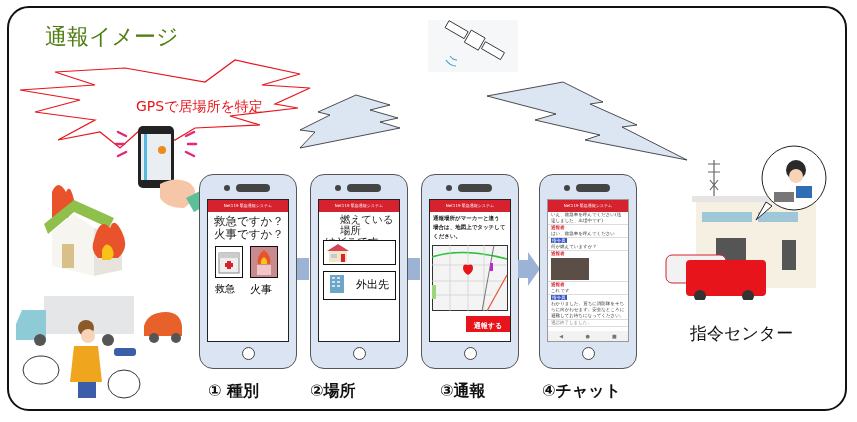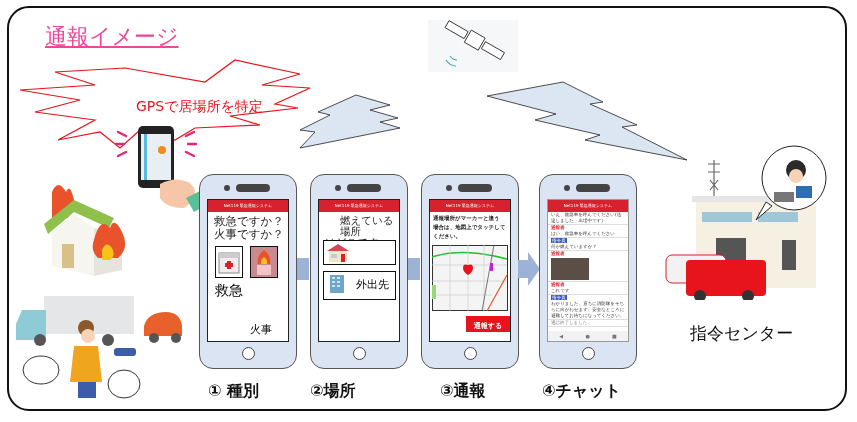--- a/index.html
+++ b/index.html
@@ -1,31 +1,31 @@
 <!DOCTYPE html>
 <html><head>
 <meta charset="utf-8">
 <style>
   html, body { margin:0; padding:0; background:#fff; }
   body { width:857px; height:422px; position:relative; overflow:hidden;
          font-family:"DejaVu Sans", sans-serif; }
   .frame { position:absolute; left:7px; top:6px; width:840px; height:405px;
            border:2.5px solid #111; border-radius:22px; box-sizing:border-box; }
-  .title { position:absolute; left:45px; top:22px; font-size:22px; color:#ec4899;text-decoration:underline; }
+  .title { position:absolute; left:45px; top:22px; font-size:22px; color:#4d7c0f; }
   .abs { position:absolute; }
   .phone { position:absolute; width:98px; height:195px; background:#dbe4f2;
            border:1.5px solid #555; border-radius:14px; box-sizing:border-box; }
   .phone .cam { position:absolute; top:10px; left:24px; width:6px; height:6px; border-radius:50%; background:#444; }
   .phone .spk { position:absolute; top:9px; left:36px; width:34px; height:8px; border-radius:5px; background:#444; }
   .phone .screen { position:absolute; top:24px; left:7px; width:82px; height:143px; background:#fff;
                    border:1.2px solid #222; box-sizing:border-box; overflow:hidden; }
   .phone .home { position:absolute; bottom:8px; left:42px; width:11px; height:11px; border-radius:50%;
                  border:1.2px solid #444; background:#fff; }
   .hdr { height:12px; background:#d6212e; color:#fff; font-size:4px; text-align:center; line-height:12px; }
-  .q { font-family:Liberation Sans, sans-serif; font-size:11.5px; line-height:13px; padding:3px 3px 0 6px; color:#222; }
+  .q { font-family:Liberation Mono, monospace; font-size:11.5px; line-height:13px; padding:3px 3px 0 6px; color:#222; }
   .step-label { position:absolute; top:381px; font-size:16px; font-weight:bold; color:#111; }
   .connector { position:absolute; background:#9db3d6; }
   .btn-box { position:absolute; border:1.4px solid #111; background:#fff; box-sizing:border-box; }
   .chatline { font-size:4.5px; line-height:6px; padding:0 3px; color:#333; border-bottom:0.5px solid #ddd; }
   .tag-r { color:#d6212e; font-weight:bold; }
   .tag-b { background:#3a55c6; color:#fff; padding:0 1px; }
 </style>
 </head>
 <body>
 
@@ -108,22 +108,22 @@
           <rect x="9" y="16" width="8" height="4" fill="#d6212e"></rect>
       </svg>
     </div>
     <div class="btn-box" style="left:42px;top:46px;width:28px;height:32px;background:#c98a8f;">
       <svg width="26" height="30">
         <path d="M13 3 q8 6 6 14 h-12 q-2 -8 6 -14z" fill="#e8532b"></path>
         <path d="M13 10 q4 3 3 7 h-6 q-1 -4 3 -7z" fill="#f9c21a"></path>
         <rect x="6" y="18" width="14" height="10" fill="#f2c6c6"></rect>
       </svg>
     </div>
-    <div class="abs" style="left:7px;top:82px;font-family:'DejaVu Serif',serif;font-size:14px;">救急</div>
-    <div class="abs" style="left:42px;top:82px;font-family:'DejaVu Serif',serif;font-size:11px;margin-top:40px;">火事</div>
+    <div class="abs" style="left:7px;top:82px;font-family:'DejaVu Serif',serif;font-size:10px;">救急</div>
+    <div class="abs" style="left:42px;top:82px;font-family:'DejaVu Serif',serif;font-size:11px;">火事</div>
   </div>
   <div class="home"></div>
 </div>
 
 <div class="connector" style="left:297px;top:258px;width:12px;height:22px;"></div>
 
 <div class="phone" style="left:310px;top:174px;">
   <div class="cam"></div>
   <div class="spk"></div>
   <div class="screen">

